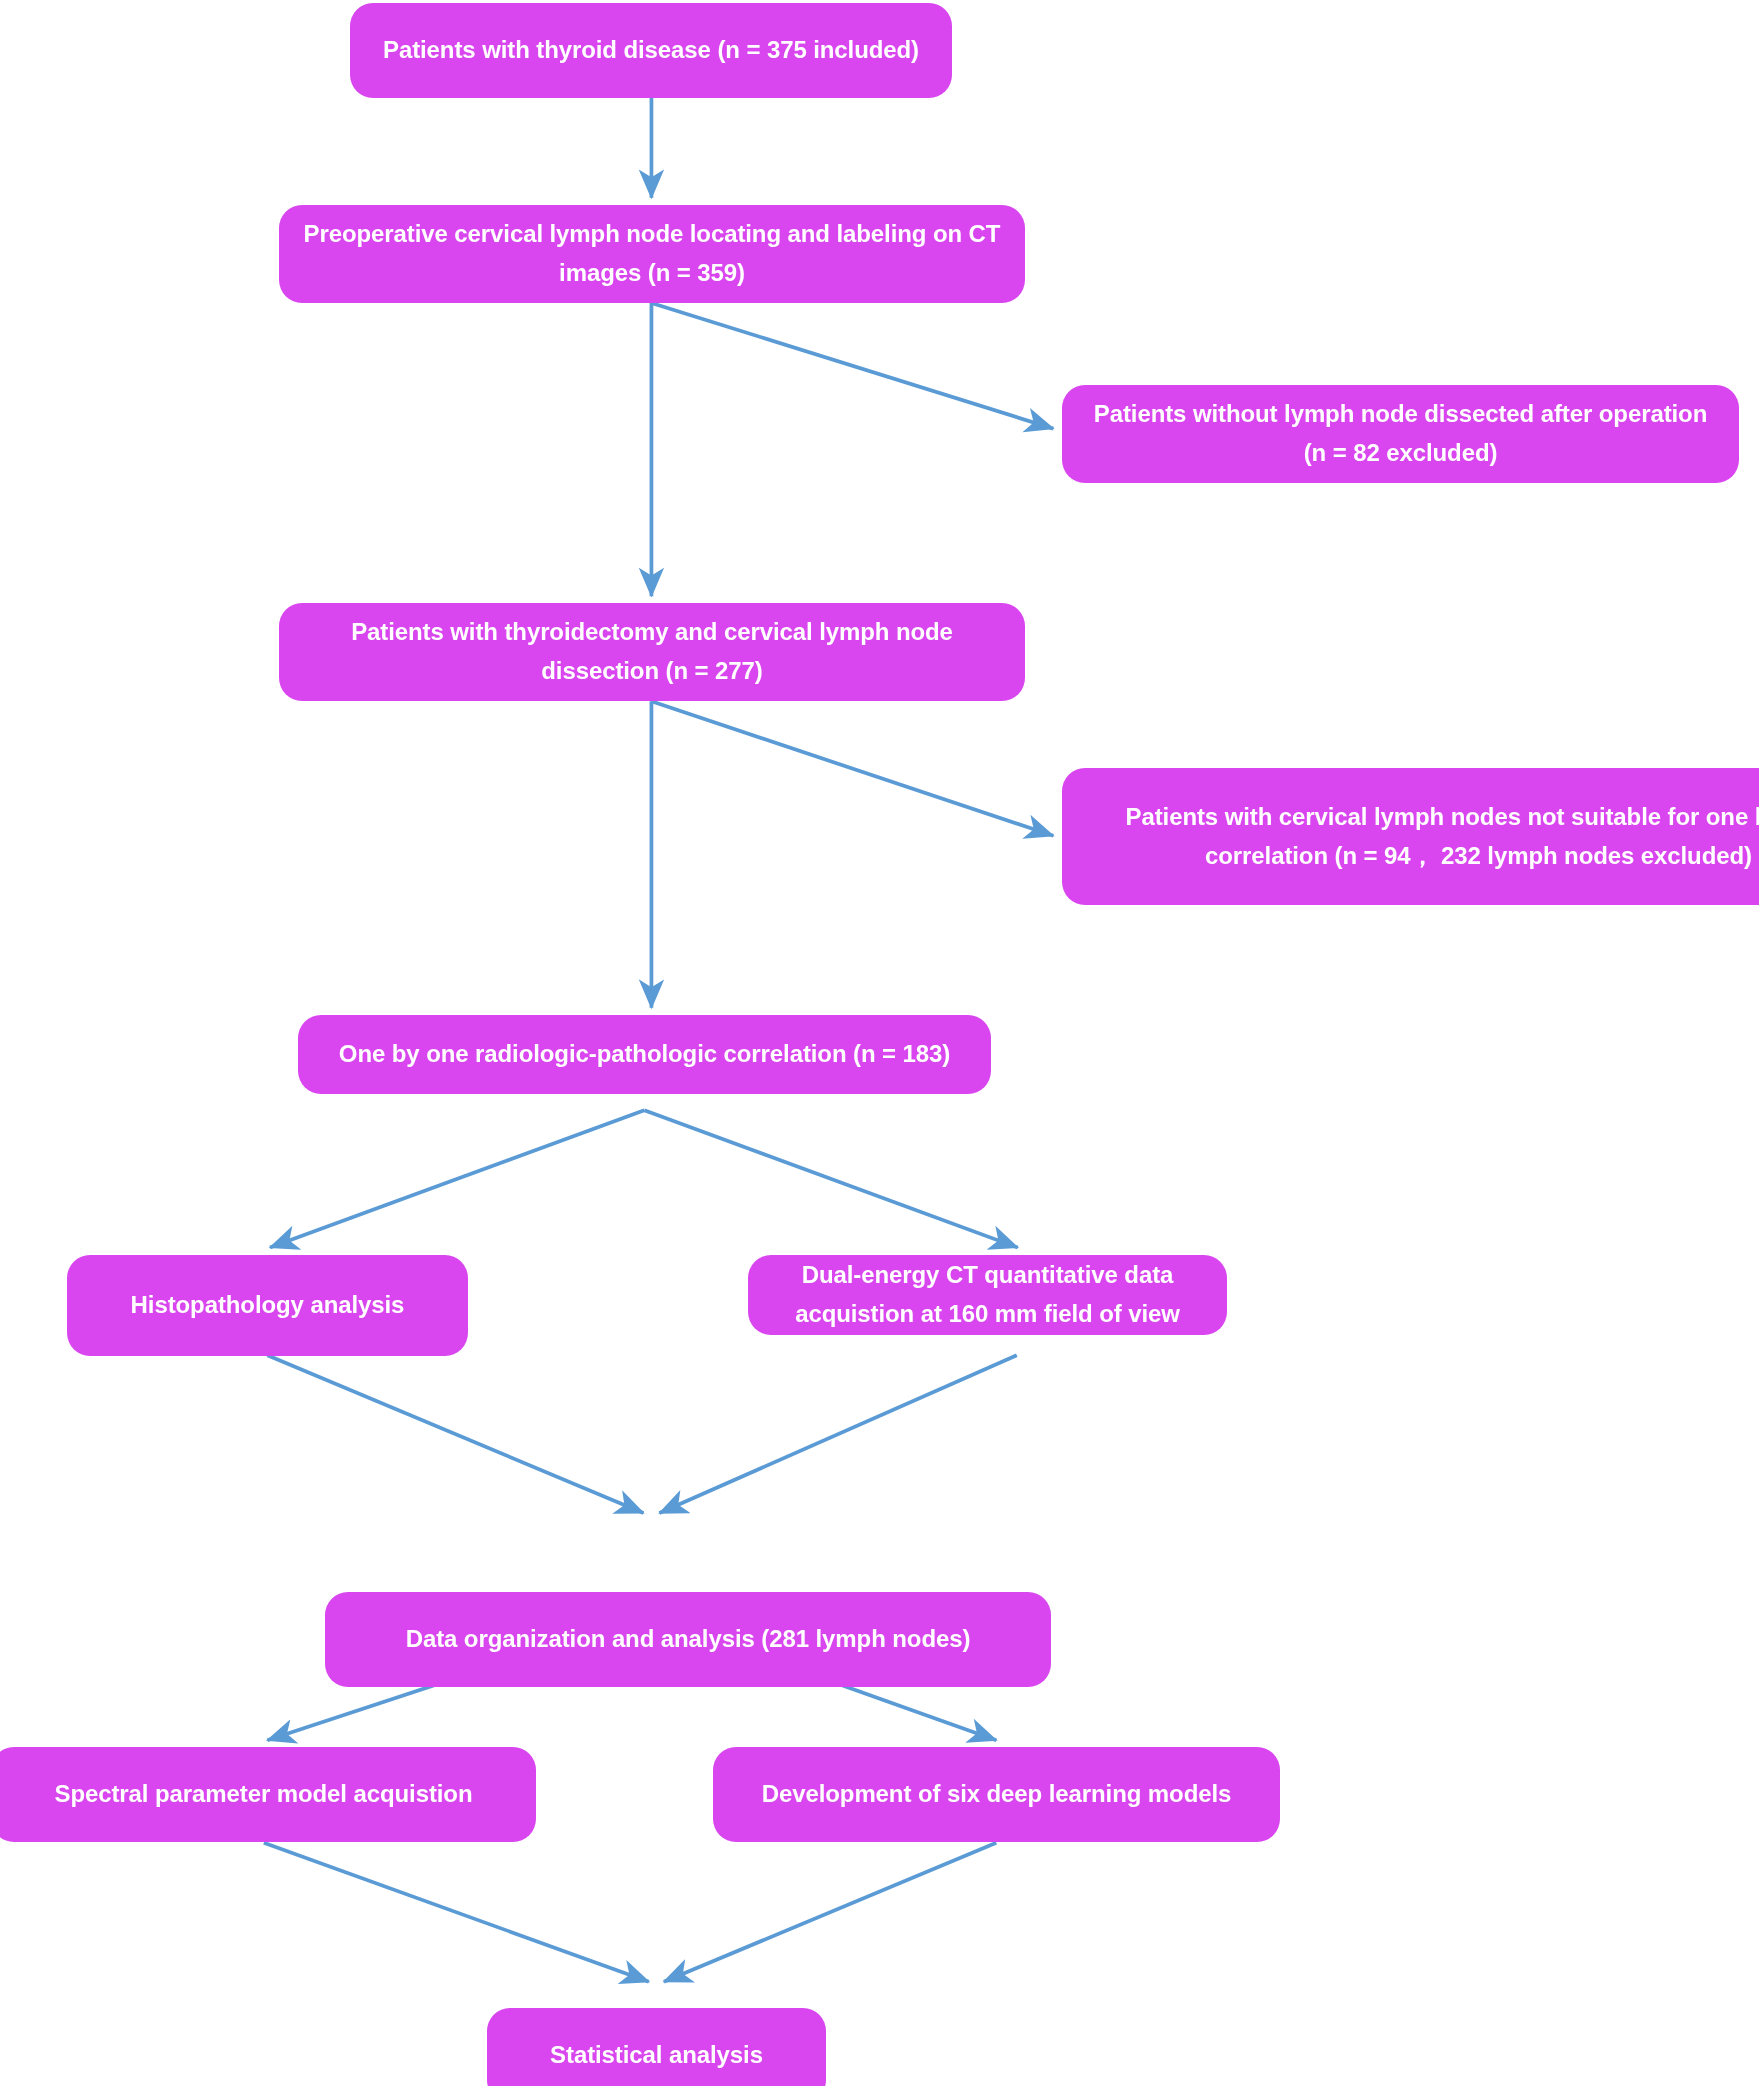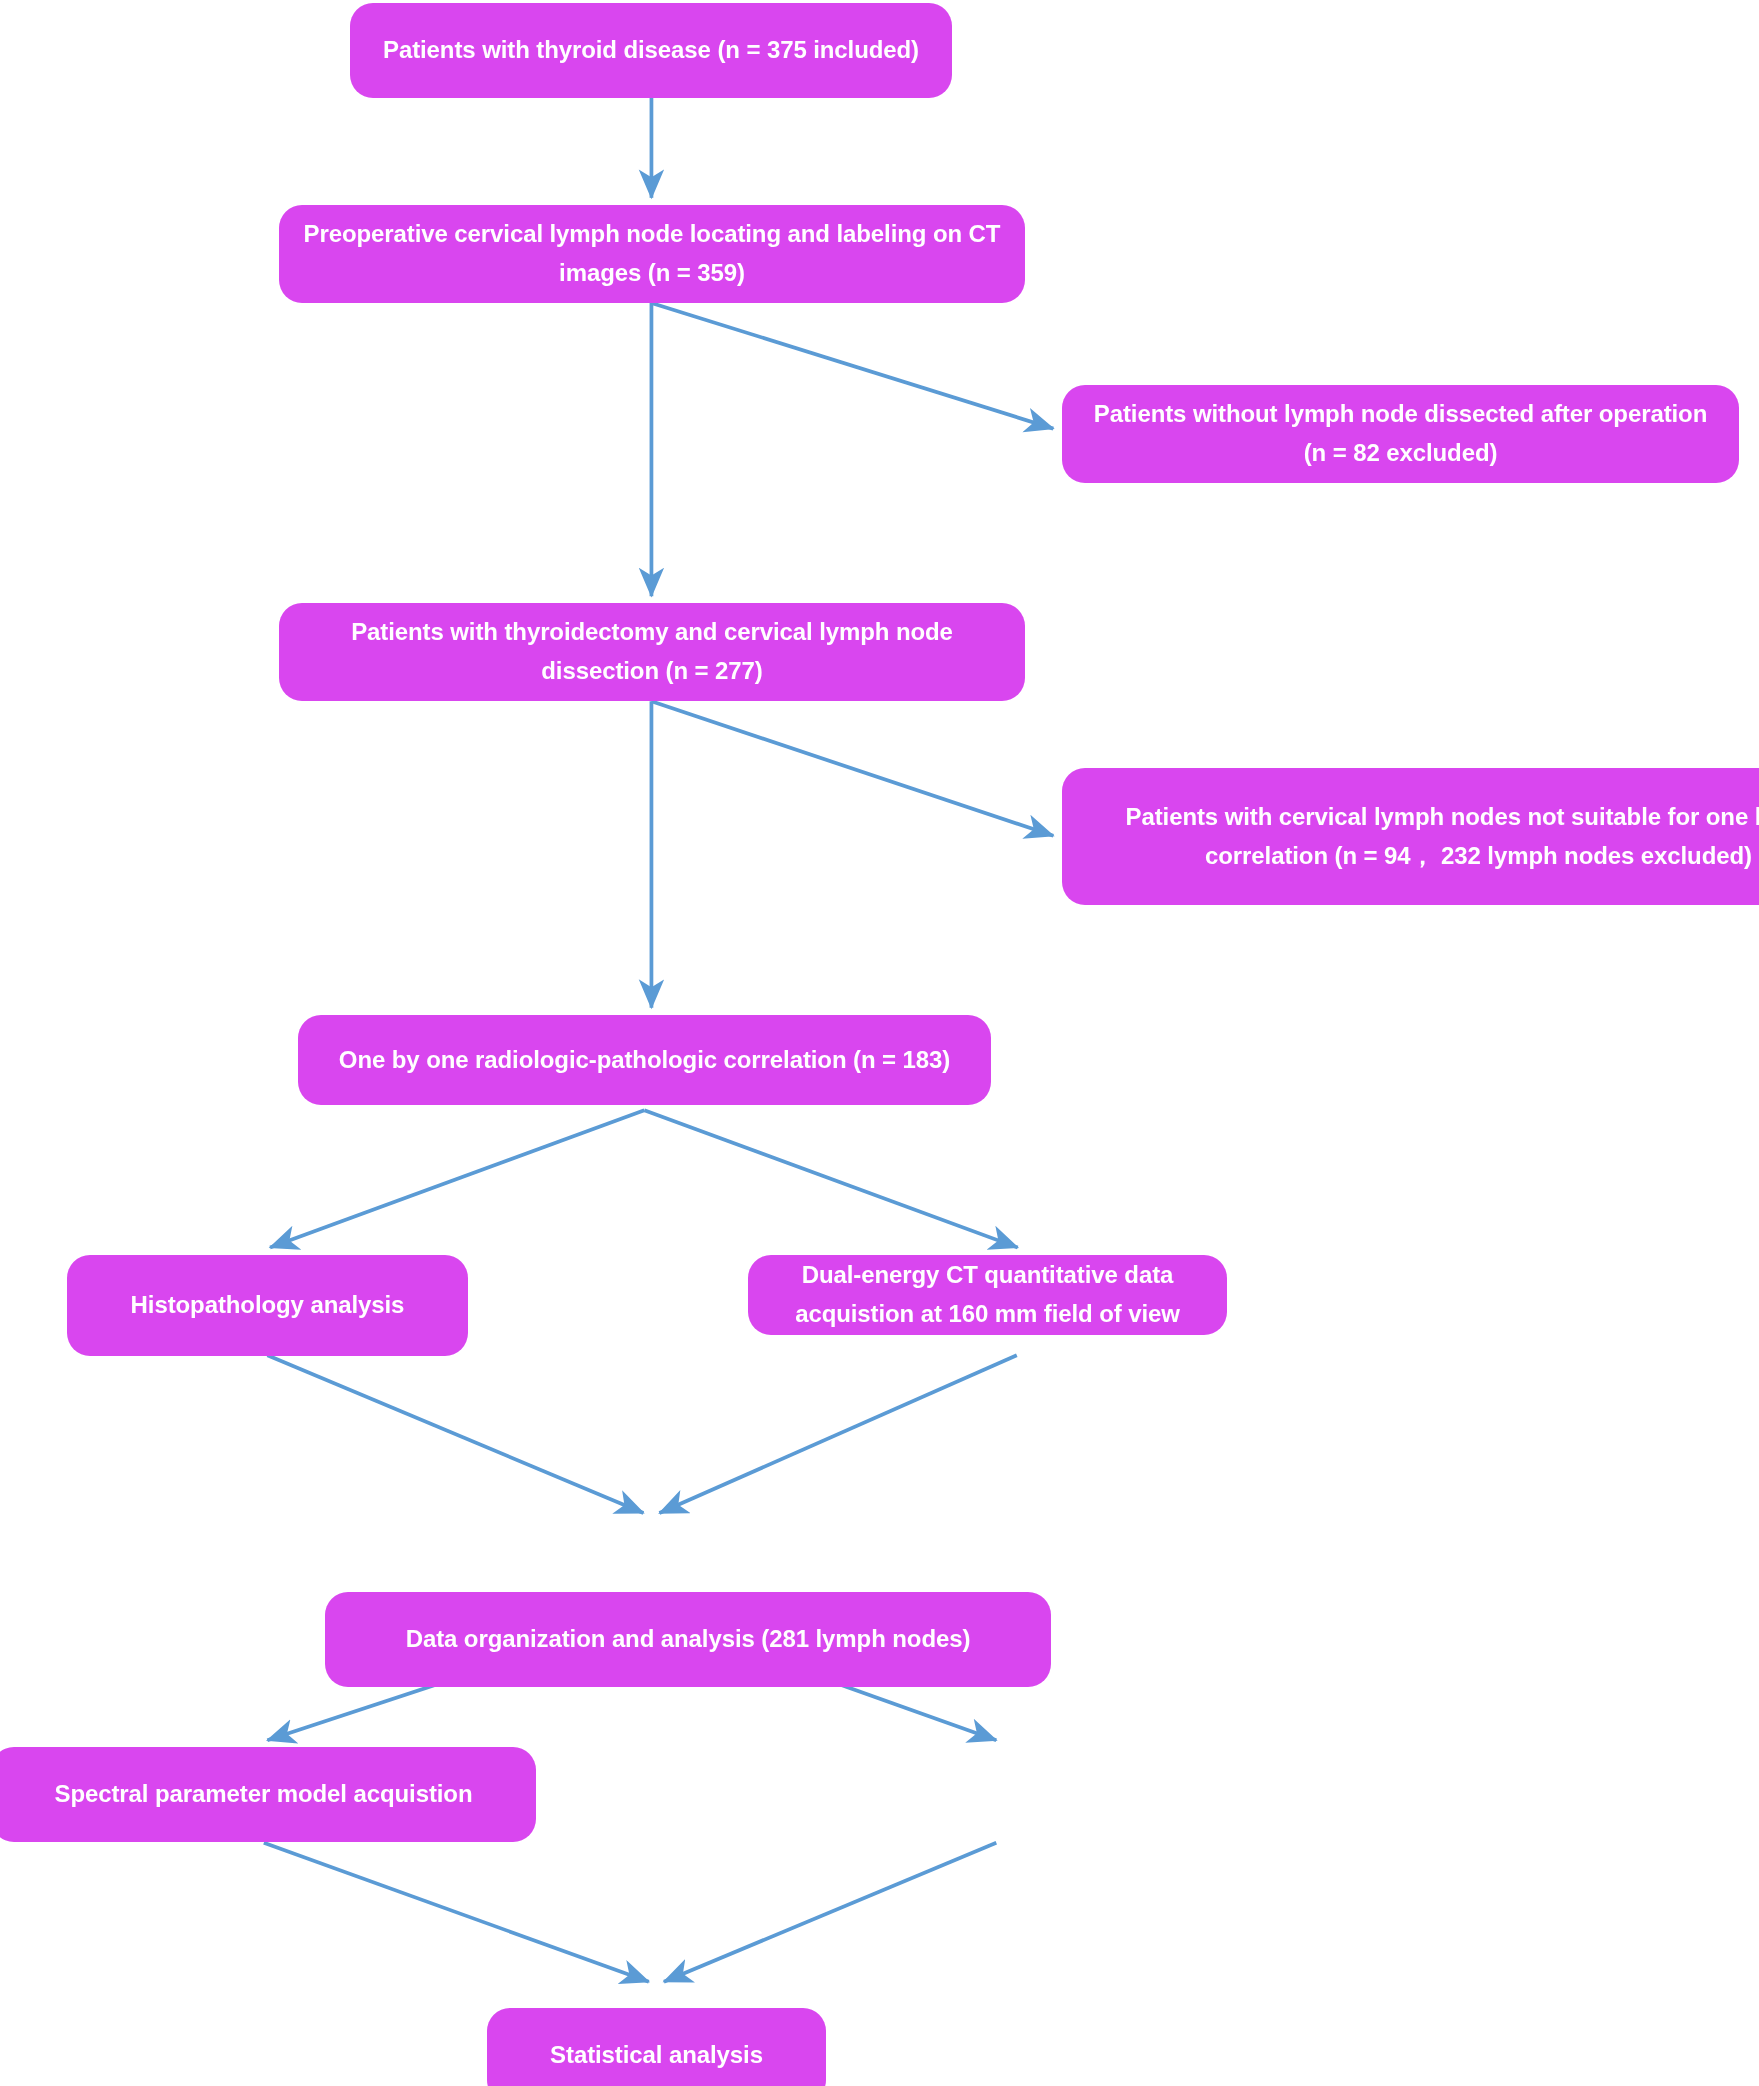--- a/index.html
+++ b/index.html
@@ -88,39 +88,42 @@
   </div>
 
   <div class="node" style="left:279px; top:603px; width:746px; height:98px;">
     <span class="ntext">Patients with thyroidectomy and cervical lymph node dissection (n = 277)</span>
   </div>
 
   <div class="node" style="left:1062px; top:768px; width:833px; height:137px;">
     <span class="ntext">Patients with cervical lymph nodes not suitable for one by one correlation (n = 94， 232 lymph nodes excluded)</span>
   </div>
 
-  <div class="node" style="left:298px; top:1015px; width:693px; height:90px;">
+  <div class="node" style="left:298px; top:1015px; width:693px; height:79px;">
     <span class="ntext">One by one radiologic-pathologic correlation (n = 183)</span>
   </div>
 
   <div class="node" style="left:67px; top:1255px; width:401px; height:101px;">
     <span class="ntext">Histopathology analysis</span>
   </div>
 
   <div class="node" style="left:748px; top:1255px; width:479px; height:80px;">
     <span class="ntext">Dual-energy CT quantitative data acquistion at 160 mm field of view</span>
   </div>
 
   <div class="node" style="left:325px; top:1592px; width:726px; height:95px;">
     <span class="ntext">Data organization and analysis (281 lymph nodes)</span>
   </div>
 
   <div class="node" style="left:-9px; top:1747px; width:545px; height:95px;">
     <span class="ntext">Spectral parameter model acquistion</span>
   </div>
 
+  <div class="node" style="left:713px; top:1747px; width:567px; height:95px;">
+    <span class="ntext">Development of six deep learning models</span>
+  </div>
 
   <div class="node" style="left:487px; top:1989px; width:339px; height:95px;margin-top:19px;">
     <span class="ntext">Statistical analysis</span>
   </div>
 
 </div>
 
 
 </body></html>

